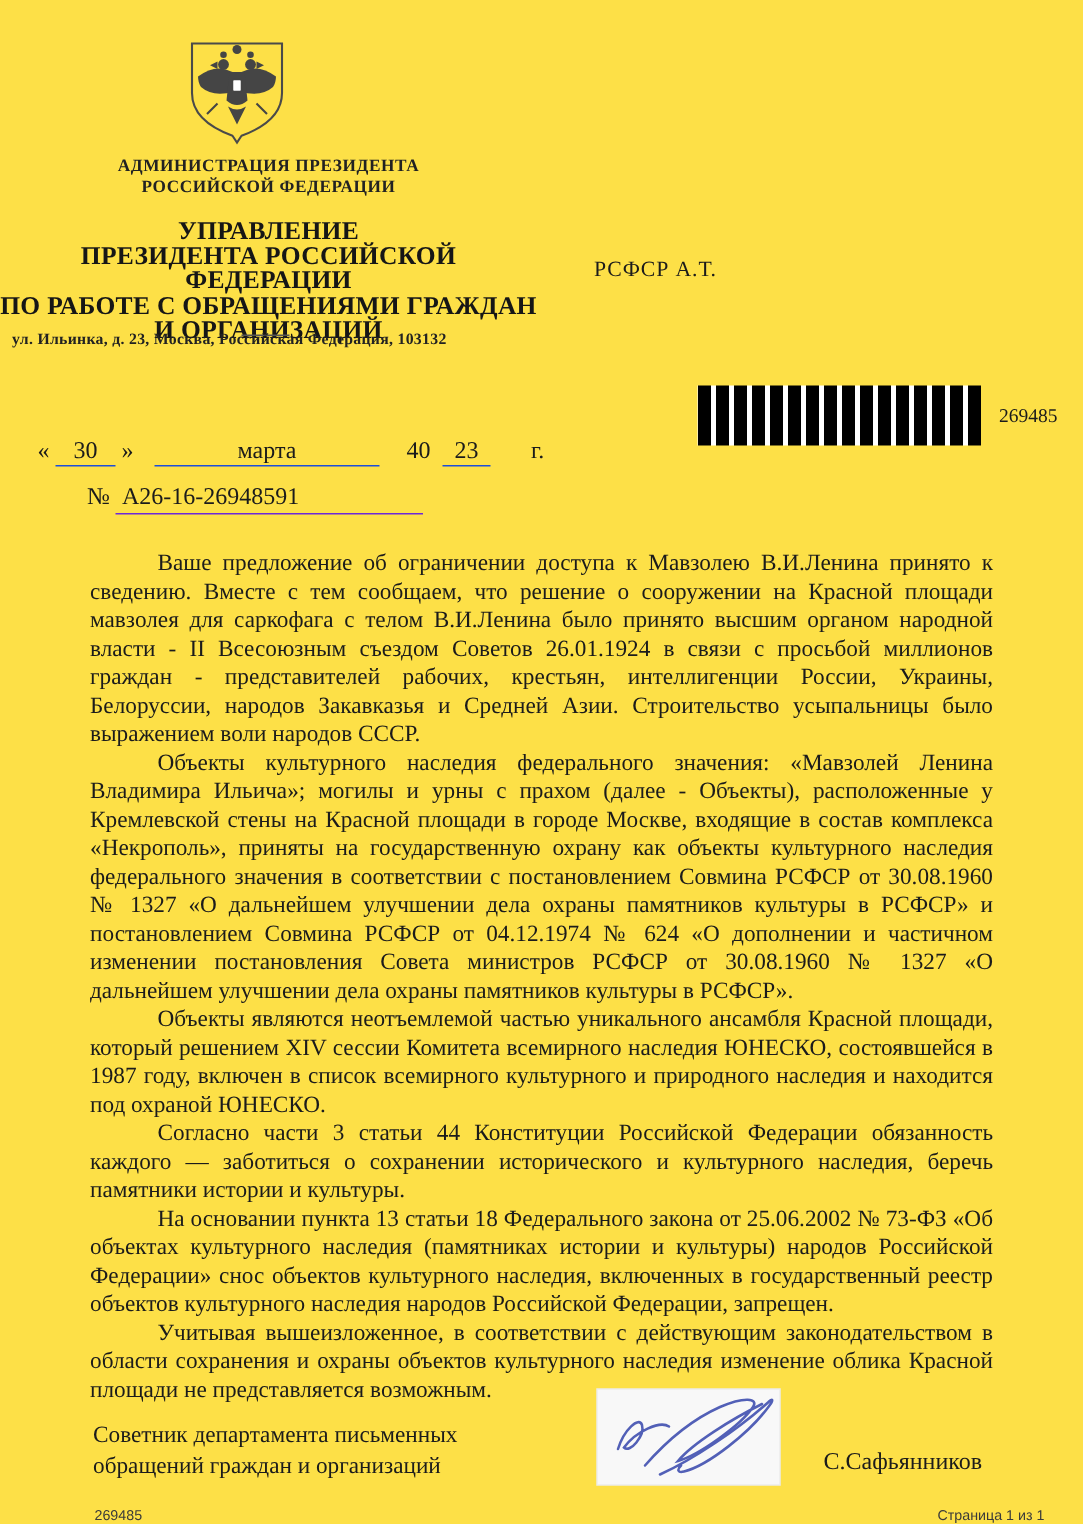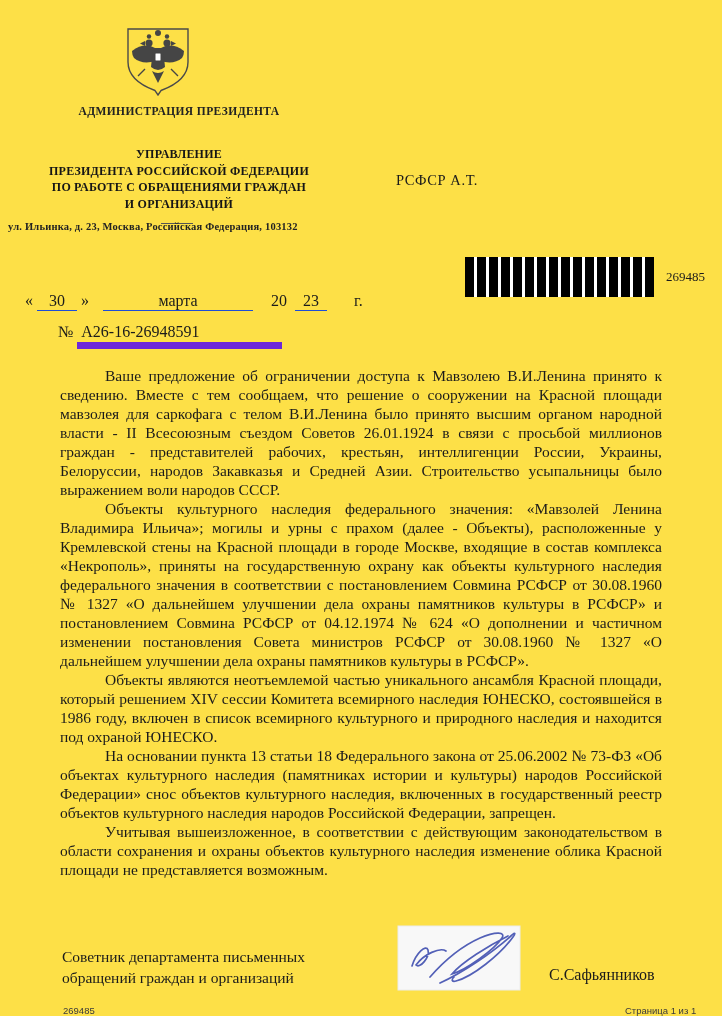--- a/index.html
+++ b/index.html
@@ -13,21 +13,21 @@
 
   
   .emblem { position:absolute; left:118px; top:24px; width:80px; height:78px; }
   .org-top {
     position:absolute; left:0; top:104px; width:358px;
     text-align:center; font-size:11.5px; font-weight:600;
     letter-spacing:.4px; line-height:14px; color:#222;
   }
   .dept {
     position:absolute; left:0; top:146px; width:358px;
-    text-align:center; font-size:12px; font-weight:700;
+    text-align:center; font-size:17px; font-weight:700;
     line-height:16.5px; letter-spacing:.2px; color:#161616;
   }
   .divider { position:absolute; left:161px; top:223px; width:32px; border-top:1.5px solid #555; }
   .addr { position:absolute; left:8px; top:221px; font-size:10.5px; font-weight:700; letter-spacing:.2px; color:#222; }
 
   .addressee { position:absolute; left:396px; top:172px; font-size:14.5px; letter-spacing:.6px; }
 
   .barcode {
     position:absolute; left:465px; top:257px; width:189px; height:40px;
     background:repeating-linear-gradient(90deg,#000 0 9px,#fff 9px 12px);
@@ -35,21 +35,21 @@
   .barcode-num { position:absolute; left:666px; top:269px; font-size:13px; }
 
   .date-row { position:absolute; left:25px; top:292px; font-size:16px; white-space:nowrap; }
   .date-row .u { display:inline-block; border-bottom:1px solid #1d4ed8; text-align:center; }
   .date-day  { width:40px; }
   .date-month{ width:150px; margin-left:10px; margin-right:12px; }
   .date-year { width:32px; margin-left:4px; margin-right:23px; }
   .date-century { margin-left:2px; }
 
   .ref-row { position:absolute; left:58px; top:323px; font-size:16px; }
-  .ref-num { display:inline-block; min-width:205px; border-bottom:7px solid #6d28d9; padding:0 4px 1px 4px; }
+  .ref-num { display:inline-block; min-width:205px; border-bottom:1px solid #6d28d9; padding:0 4px 1px 4px; }
 
   
   .body { position:absolute; left:60px; top:366px; width:602px; font-size:15.5px; line-height:19px; text-align:justify; }
   .body p { text-indent:45px; }
 
   
   .sig-pos { position:absolute; left:62px; top:946px; font-size:15.5px; line-height:21px; }
   .sig-img { position:absolute; left:396px; top:920px; width:128px; height:78px; }
   .signee { position:absolute; left:549px; top:966px; font-size:16px; }
 
@@ -77,20 +77,21 @@
       <path d="M66 27 Q54 18 43 24 L42 37 Q56 41 64 34 Q66 31 66 27 Z"></path>
       <path d="M35 24 H45 L47 43 Q40 49 33 43 Z"></path>
       <path d="M34 47 L40 59 L46 47 Q40 51 34 47 Z"></path>
     </g>
     <path d="M27 45 l-7 7 M53 45 l7 7" stroke="#454545" stroke-width="1.4" fill="none"></path>
     <rect x="37" y="29" width="6" height="8" rx="1" fill="#fff" stroke="#454545" stroke-width="1"></rect>
   </svg>
 
   <div class="org-top">
     <div>АДМИНИСТРАЦИЯ ПРЕЗИДЕНТА</div>
+    <div>РОССИЙСКОЙ ФЕДЕРАЦИИ</div>
   </div>
 
   <div class="dept">
     <div>УПРАВЛЕНИЕ</div>
     <div>ПРЕЗИДЕНТА РОССИЙСКОЙ ФЕДЕРАЦИИ</div>
     <div>ПО РАБОТЕ С ОБРАЩЕНИЯМИ ГРАЖДАН</div>
     <div>И ОРГАНИЗАЦИЙ</div>
   </div>
 
   <div class="divider"></div>
@@ -100,34 +101,35 @@
   <div class="addressee">РСФСР А.Т.</div>
 
   <div class="barcode"></div>
   <div class="barcode-num">269485</div>
 
   <div class="date-row">
     <span>«</span>
     <span class="u date-day">30</span>
     <span>»</span>
     <span class="u date-month">марта</span>
-    <span class="date-century">20</span>
+    <span class="date-century">40</span>
     <span class="u date-year">23</span>
     <span>г.</span>
   </div>
 
   <div class="ref-row">
     <span>№</span>
     <span class="ref-num">А26-16-26948591</span>
   </div>
 
   <div class="body">
     <p>Ваше предложение об ограничении доступа к Мавзолею В.И.Ленина принято к сведению. Вместе с тем сообщаем, что решение о сооружении на Красной площади мавзолея для саркофага с телом В.И.Ленина было принято высшим органом народной власти - II Всесоюзным съездом Советов 26.01.1924 в связи с просьбой миллионов граждан - представителей рабочих, крестьян, интеллигенции России, Украины, Белоруссии, народов Закавказья и Средней Азии. Строительство усыпальницы было выражением воли народов СССР.</p>
     <p>Объекты культурного наследия федерального значения: «Мавзолей Ленина Владимира Ильича»; могилы и урны с прахом (далее - Объекты), расположенные у Кремлевской стены на Красной площади в городе Москве, входящие в состав комплекса «Некрополь», приняты на государственную охрану как объекты культурного наследия федерального значения в соответствии с постановлением Совмина РСФСР от 30.08.1960 № 1327 «О дальнейшем улучшении дела охраны памятников культуры в РСФСР» и постановлением Совмина РСФСР от 04.12.1974 № 624 «О дополнении и частичном изменении постановления Совета министров РСФСР от 30.08.1960 № 1327 «О дальнейшем улучшении дела охраны памятников культуры в РСФСР».</p>
-    <p>Объекты являются неотъемлемой частью уникального ансамбля Красной площади, который решением XIV сессии Комитета всемирного наследия ЮНЕСКО, состоявшейся в 1986 году, включен в список всемирного культурного и природного наследия и находится под охраной ЮНЕСКО.</p>
+    <p>Объекты являются неотъемлемой частью уникального ансамбля Красной площади, который решением XIV сессии Комитета всемирного наследия ЮНЕСКО, состоявшейся в 1987 году, включен в список всемирного культурного и природного наследия и находится под охраной ЮНЕСКО.</p>
+    <p>Согласно части 3 статьи 44 Конституции Российской Федерации обязанность каждого — заботиться о сохранении исторического и культурного наследия, беречь памятники истории и культуры.</p>
     <p>На основании пункта 13 статьи 18 Федерального закона от 25.06.2002 № 73-ФЗ «Об объектах культурного наследия (памятниках истории и культуры) народов Российской Федерации» снос объектов культурного наследия, включенных в государственный реестр объектов культурного наследия народов Российской Федерации, запрещен.</p>
     <p>Учитывая вышеизложенное, в соответствии с действующим законодательством в области сохранения и охраны объектов культурного наследия изменение облика Красной площади не представляется возможным.</p>
   </div>
 
   <div class="sig-pos">
     <div>Советник департамента письменных</div>
     <div>обращений граждан и организаций</div>
   </div>
 
   <svg class="sig-img" viewBox="0 0 128 78" aria-hidden="true">

